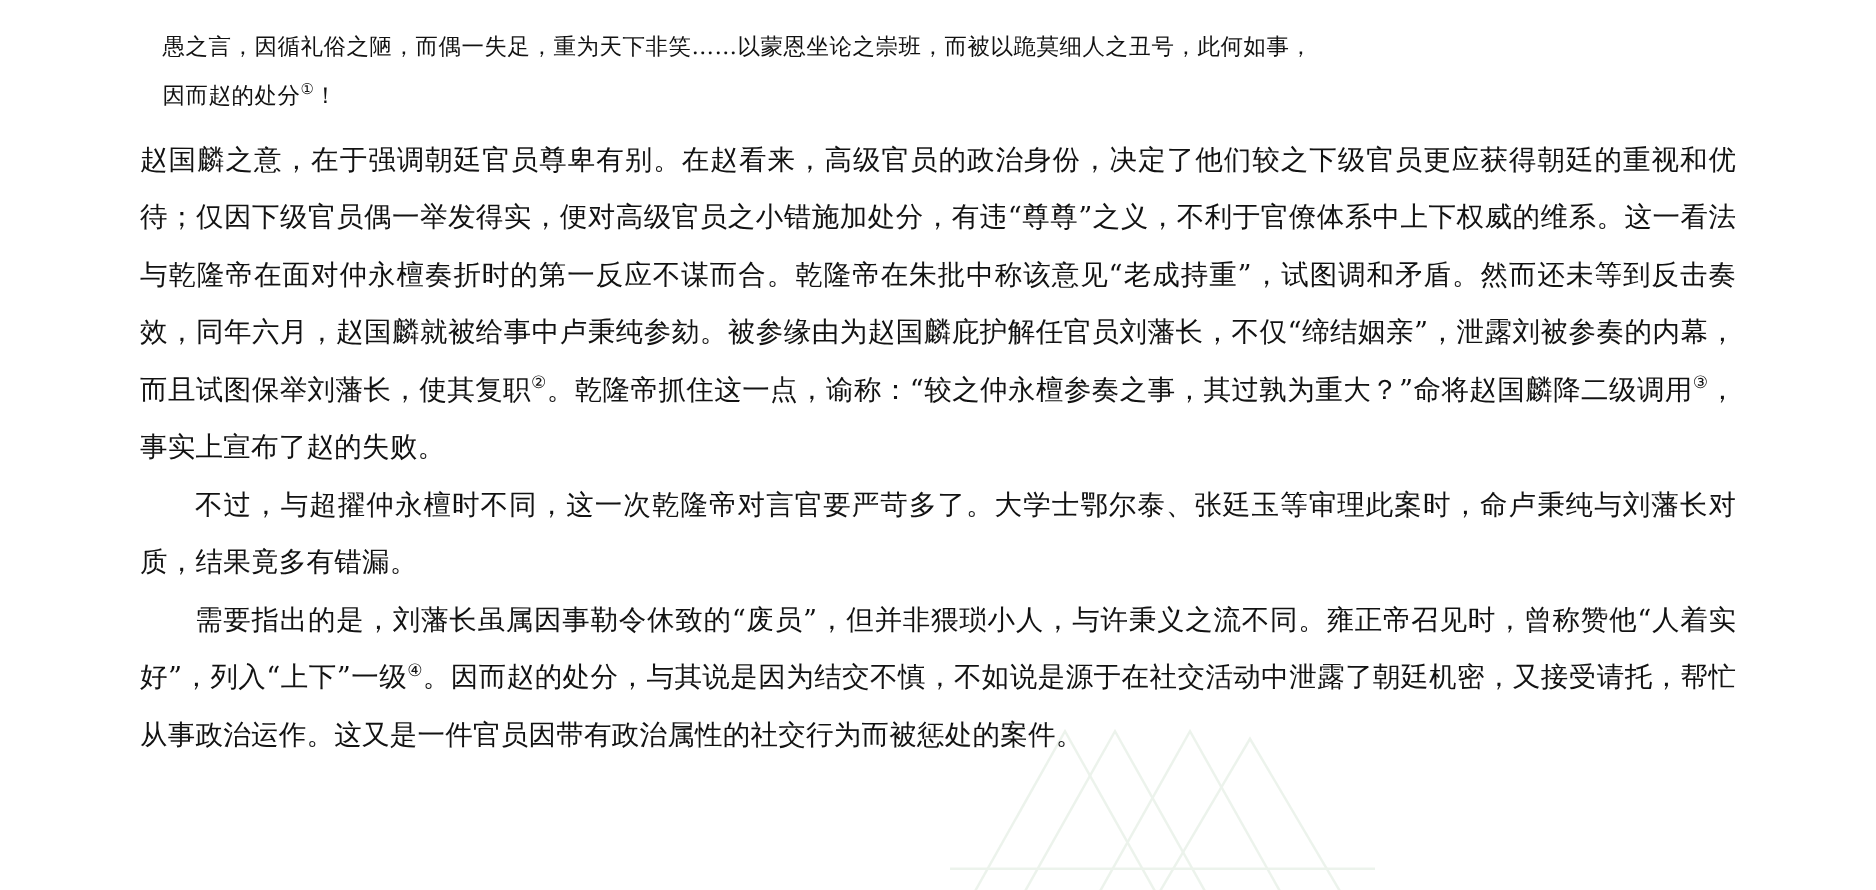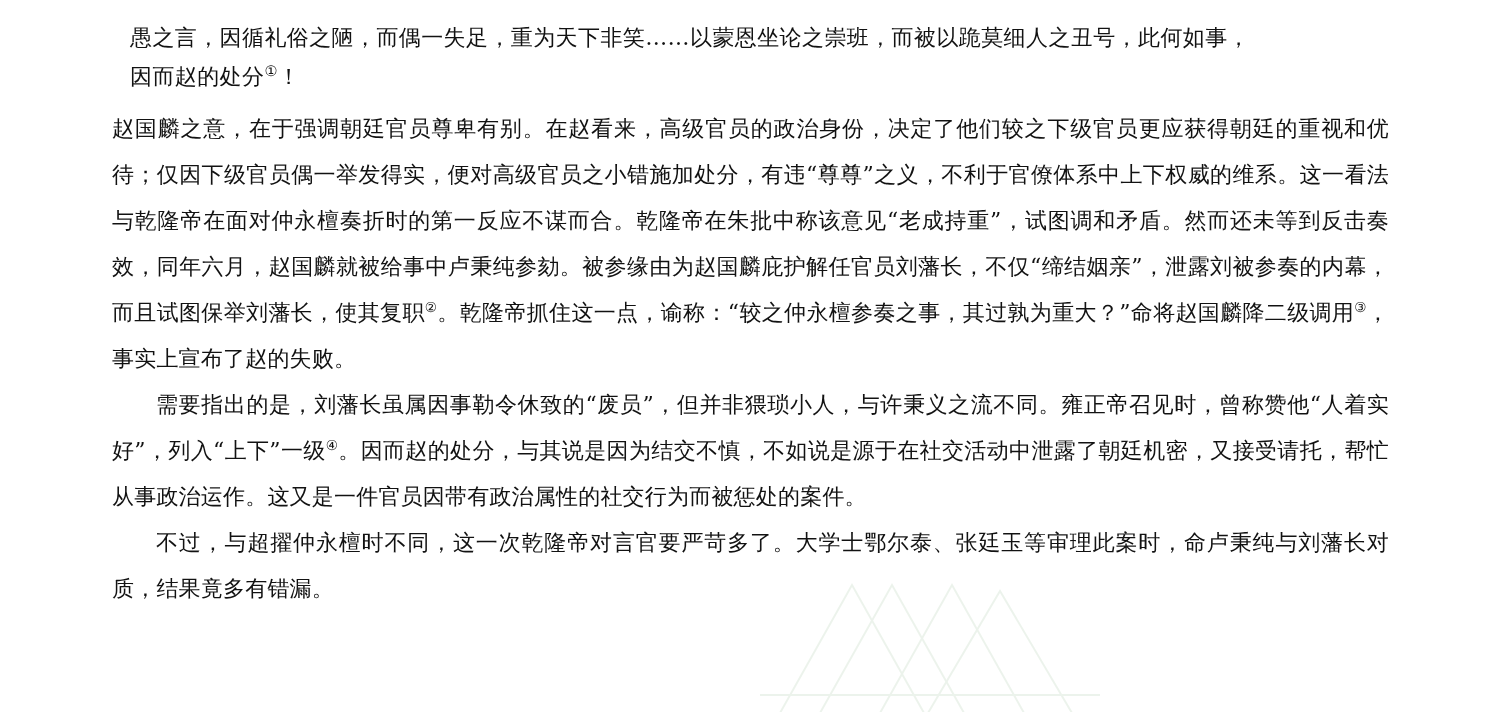--- a/index.html
+++ b/index.html
@@ -42,21 +42,21 @@
   }
 
   p {
     margin: 0;
     text-align: justify;
     text-justify: inter-ideograph;
   }
 
   
   .quote {
-    font-size: 22px;
+    font-size: 18px;
     line-height: 39px;
     letter-spacing: 0.4px;
     padding-left: 18px;
     margin-bottom: 10px;
   }
 
   .body-text {
     font-size: 22px;
     line-height: 46px;
     letter-spacing: 0.2px;
@@ -90,18 +90,18 @@
       <path d="M168 168 L240 46 L312 168 Z"></path>
     </g>
   </svg>
 
   <div class="content">
 
     <p class="quote"><span>愚之言，因循礼俗之陋，而偶一失足，重为天下非笑……以蒙恩坐论之崇班，而被以跪莫细人之丑号，此何如事，</span><br><span>因而赵的处分</span><sup class="note">①</sup><span>！</span></p>
 
     <p class="body-text"><span>赵国麟之意，在于强调朝廷官员尊卑有别。在赵看来，高级官员的政治身份，决定了他们较之下级官员更应获得朝廷的重视和优待；仅因下级官员偶一举发得实，便对高级官员之小错施加处分，有违“尊尊”之义，不利于官僚体系中上下权威的维系。这一看法与乾隆帝在面对仲永檀奏折时的第一反应不谋而合。乾隆帝在朱批中称该意见“老成持重”，试图调和矛盾。然而还未等到反击奏效，同年六月，赵国麟就被给事中卢秉纯参劾。被参缘由为赵国麟庇护解任官员刘藩长，不仅“缔结姻亲”，泄露刘被参奏的内幕，而且试图保举刘藩长，使其复职</span><sup class="note">②</sup><span>。乾隆帝抓住这一点，谕称：“较之仲永檀参奏之事，其过孰为重大？”命将赵国麟降二级调用</span><sup class="note">③</sup><span>，事实上宣布了赵的失败。</span></p>
 
+    <p class="body-text indent"><span>不过，与超擢仲永檀时不同，这一次乾隆帝对言官要严苛多了。大学士鄂尔泰、张廷玉等审理此案时，命卢秉纯与刘藩长对质，结果竟多有错漏。</span></p>
+
     <p class="body-text indent"><span>需要指出的是，刘藩长虽属因事勒令休致的“废员”，但并非猥琐小人，与许秉义之流不同。雍正帝召见时，曾称赞他“人着实好”，列入“上下”一级</span><sup class="note">④</sup><span>。因而赵的处分，与其说是因为结交不慎，不如说是源于在社交活动中泄露了朝廷机密，又接受请托，帮忙从事政治运作。这又是一件官员因带有政治属性的社交行为而被惩处的案件。</span></p>
-
-    <p class="body-text indent"><span>不过，与超擢仲永檀时不同，这一次乾隆帝对言官要严苛多了。大学士鄂尔泰、张廷玉等审理此案时，命卢秉纯与刘藩长对质，结果竟多有错漏。</span></p>
 
   </div>
 </div>
 
 </body></html>

